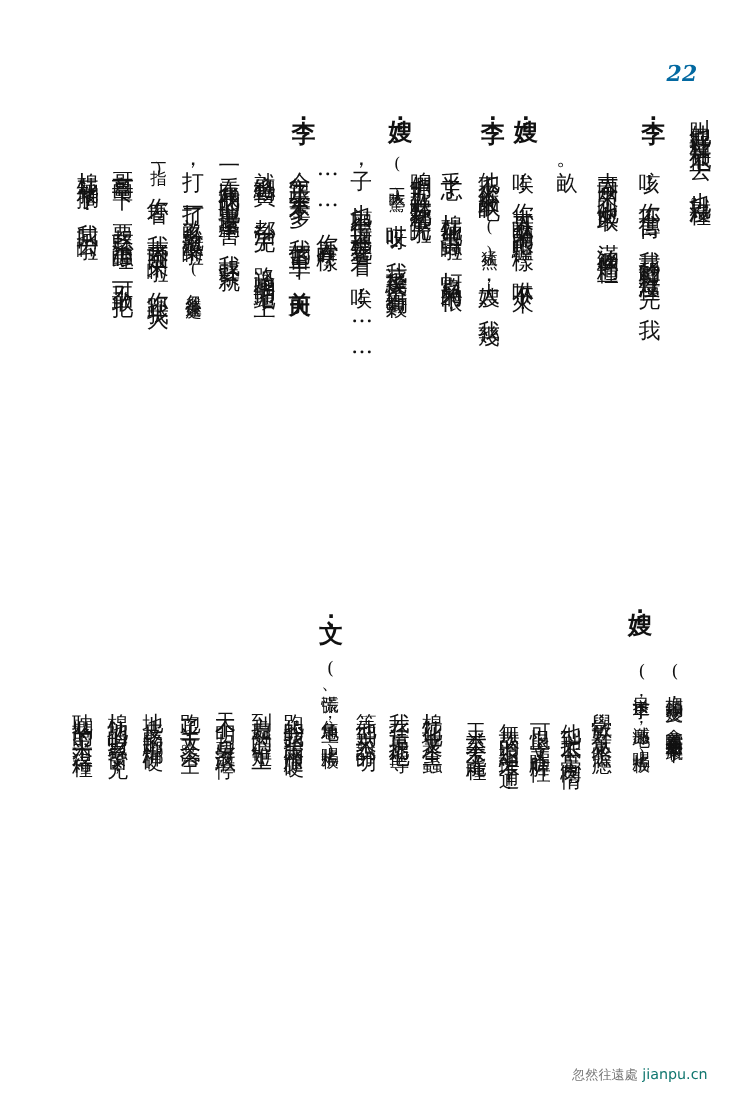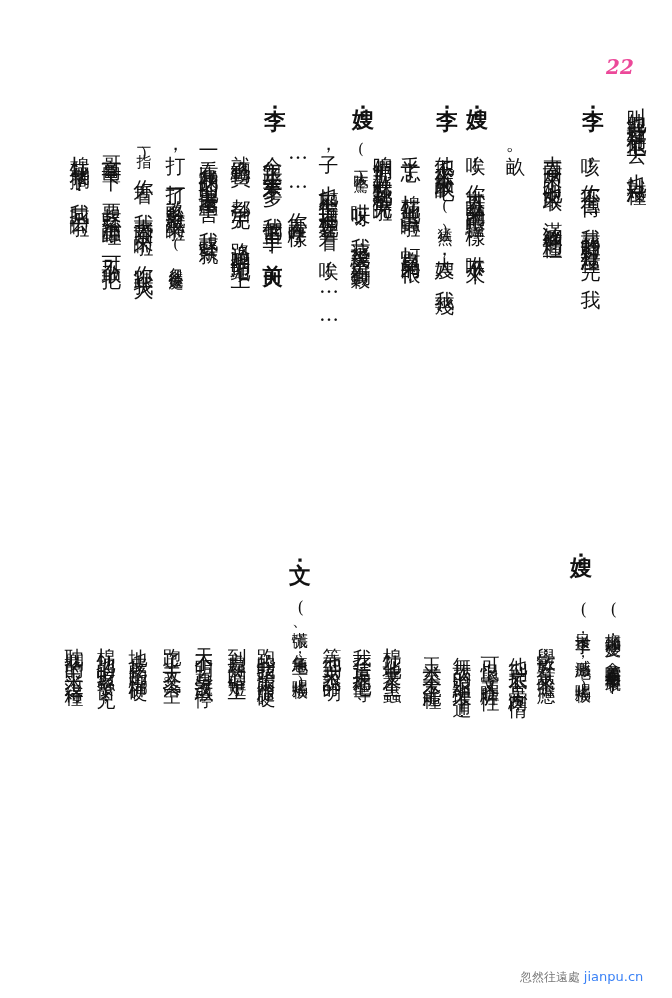--- a/index.html
+++ b/index.html
@@ -7,21 +7,21 @@
     width: 672px; height: 998px; overflow: hidden;
     background: #ffffff;
     position: relative;
     font-family: "DejaVu Serif", "Liberation Serif", serif;
     color: #111;
   }
   .page-num {
     position: absolute; left: 606px; top: 55px;
     font-family: "DejaVu Serif", serif;
     font-style: italic; font-weight: bold; font-size: 20px;
-    color: #ec4899;
+    color: #0369a1;
   }
   .col {
     position: absolute;
     writing-mode: vertical-rl;
     text-orientation: upright;
     font-size: 20px;
     line-height: 26px;
     letter-spacing: 4.6px;
     white-space: nowrap;
   }
@@ -35,21 +35,21 @@
     font-family: "DejaVu Sans", sans-serif;
   }
   .b { font-weight: bold; }
   .small { font-size: 15px; letter-spacing: 2px; }
   .verse { font-size: 19px; letter-spacing: 6px; }
   .watermark {
     position: absolute; left: 520px; top: 969px;
     font-family: "DejaVu Sans", sans-serif;
     font-size: 12px; color: #777;
   }
-  .watermark .url { color: #3b82f6; font-size: 13px; }
+  .watermark .url { color: #0f766e; font-size: 13px; }
 </style>
 </head>
 <body>
 
 <div class="page-num">22</div>
 
 <div class="col" style="left:624px; top:92px;">
   <span>叫他尋些種籽他不去，也就沒種。</span>
 </div>
 

